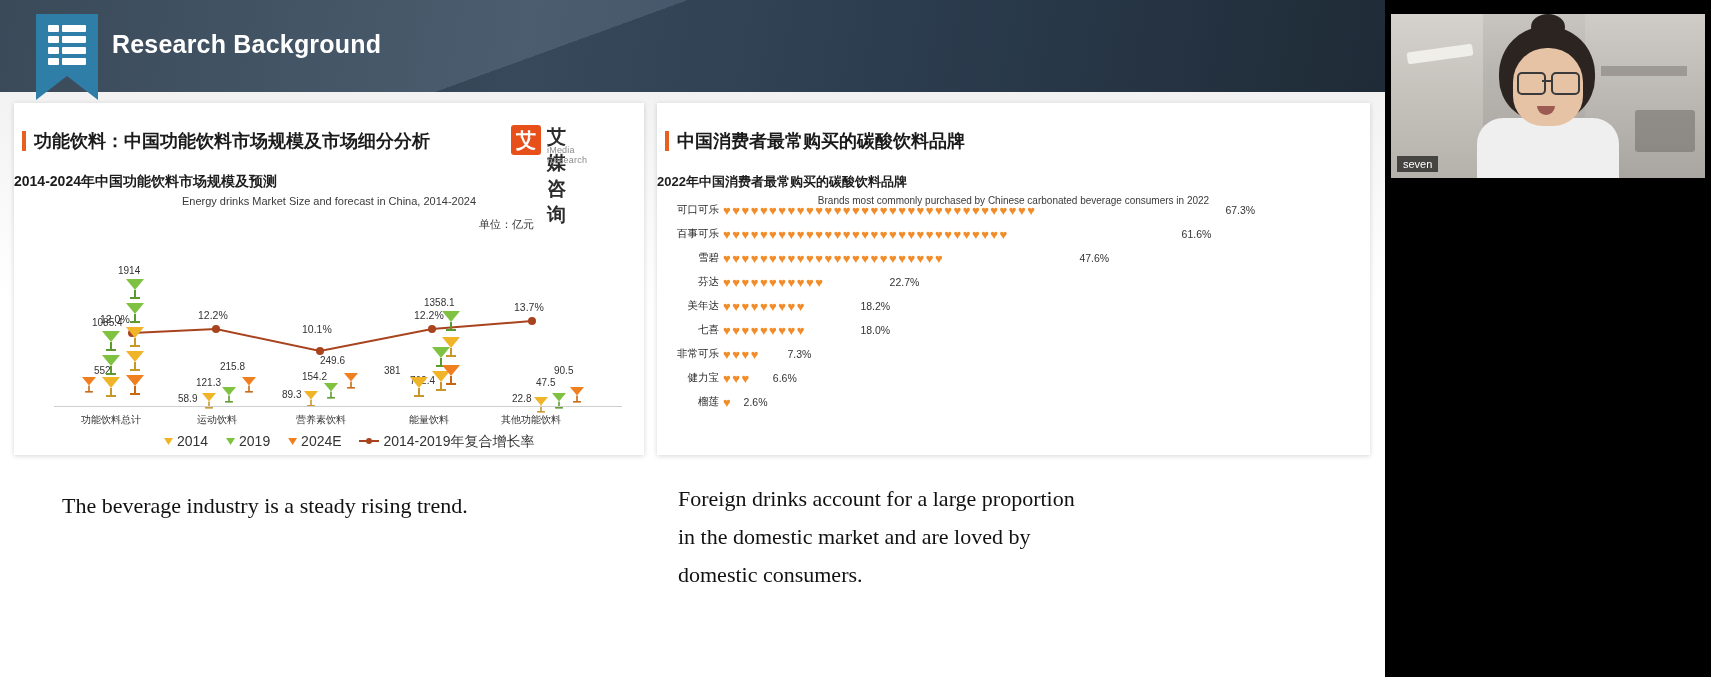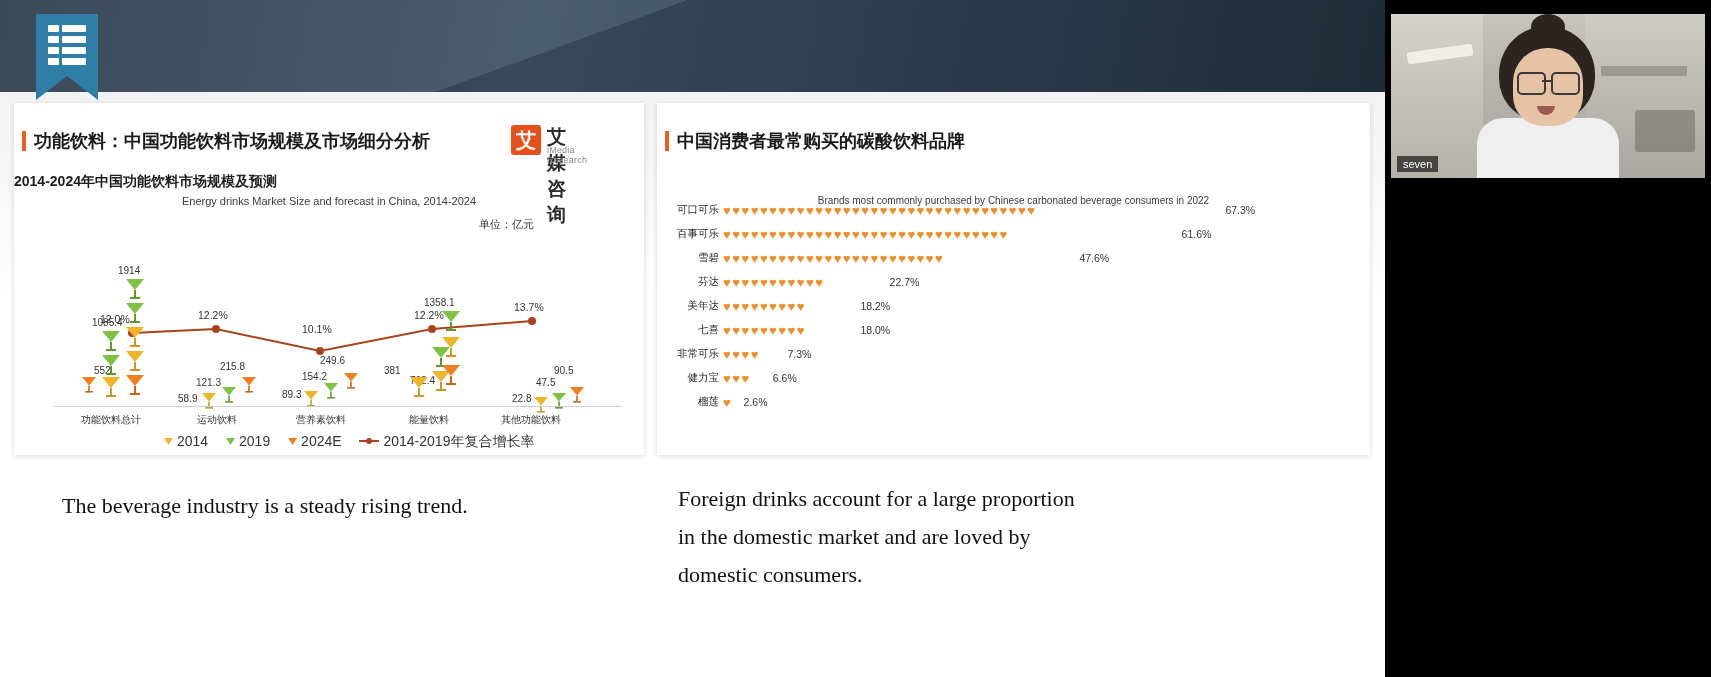--- a/index.html
+++ b/index.html
@@ -175,20 +175,21 @@
         <i class="l y1"></i>
           <i class="r y1"></i>
         <i class="l y2"></i>
           <i class="r y2"></i>
         <i class="l y3"></i>
           <i class="r y3"></i>
       </div>
       <div class="tail"></div>
       <div class="tail2"></div>
     </div>
+    <div class="hdr-title">Research Background</div>
 
     <div class="panels">
 
       <div class="panel panel-left">
         <div class="panel-title">
           <span class="bar"></span>
         功能饮料：中国功能饮料市场规模及市场细分分析</div>
         <div class="logo logo-left">
           <div class="mark">艾</div>
           <div class="cn">艾媒咨询</div>
@@ -376,20 +377,21 @@
         <div class="panel-title">
           <span class="bar"></span>
         中国消费者最常购买的碳酸饮料品牌</div>
         <div class="logo logo-right">
           
           
           
         </div>
 
         <div class="rchart">
+          <div class="ch-title" style="left:0;top:0;width:713px;font-size:13px;">2022年中国消费者最常购买的碳酸饮料品牌</div>
           <div class="ch-sub" style="left:0;top:22px;width:713px;font-size:10px;">Brands most commonly purchased by Chinese carbonated beverage consumers in 2022</div>
 
           <div id="brand-rows">
               <div class="brow" style="left: 0px; top: 28px; width: 713px;">
                 <div class="blabel" style="right: 651px; width: 62px;">可口可乐</div>
                 <div class="hearts" style="left: 66px;"><span class="heart">♥</span><span class="heart">♥</span><span class="heart">♥</span><span class="heart">♥</span><span class="heart">♥</span><span class="heart">♥</span><span class="heart">♥</span><span class="heart">♥</span><span class="heart">♥</span><span class="heart">♥</span><span class="heart">♥</span><span class="heart">♥</span><span class="heart">♥</span><span class="heart">♥</span><span class="heart">♥</span><span class="heart">♥</span><span class="heart">♥</span><span class="heart">♥</span><span class="heart">♥</span><span class="heart">♥</span><span class="heart">♥</span><span class="heart">♥</span><span class="heart">♥</span><span class="heart">♥</span><span class="heart">♥</span><span class="heart">♥</span><span class="heart">♥</span><span class="heart">♥</span><span class="heart">♥</span><span class="heart">♥</span><span class="heart">♥</span><span class="heart">♥</span><span class="heart">♥</span><span class="heart">♥</span></div>
                 <div class="bval" style="left: 568.4px;">67.3%</div>
               </div>
               <div class="brow" style="left: 0px; top: 52px; width: 713px;">
                 <div class="blabel" style="right: 651px; width: 62px;">百事可乐</div>

